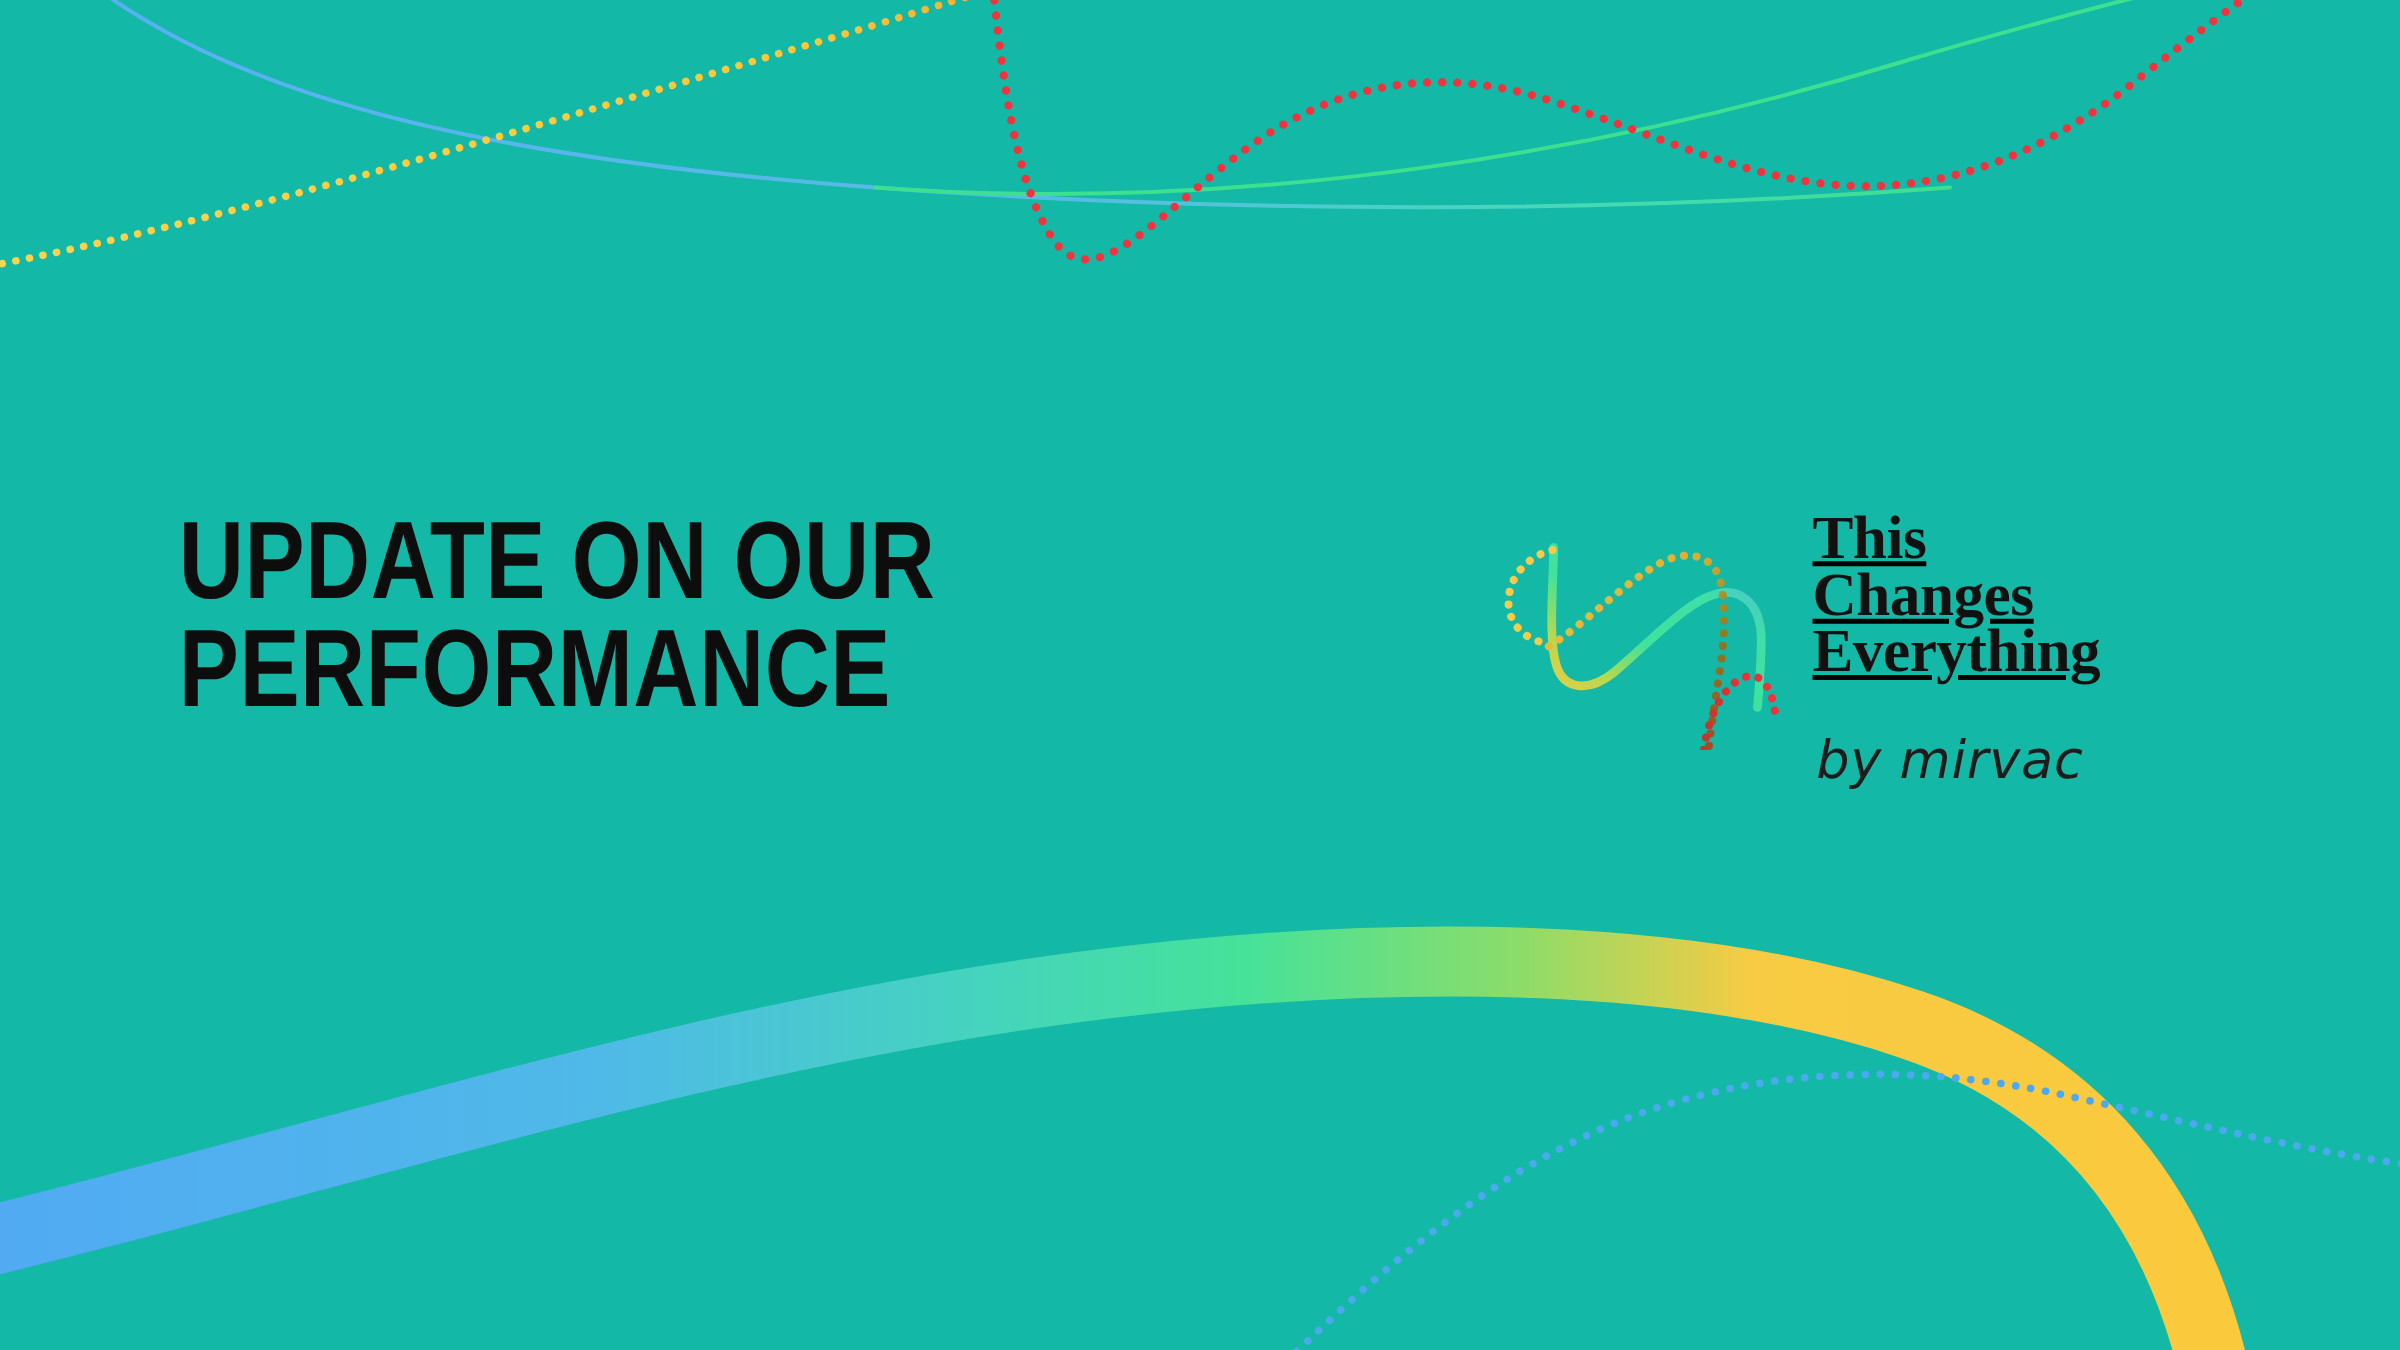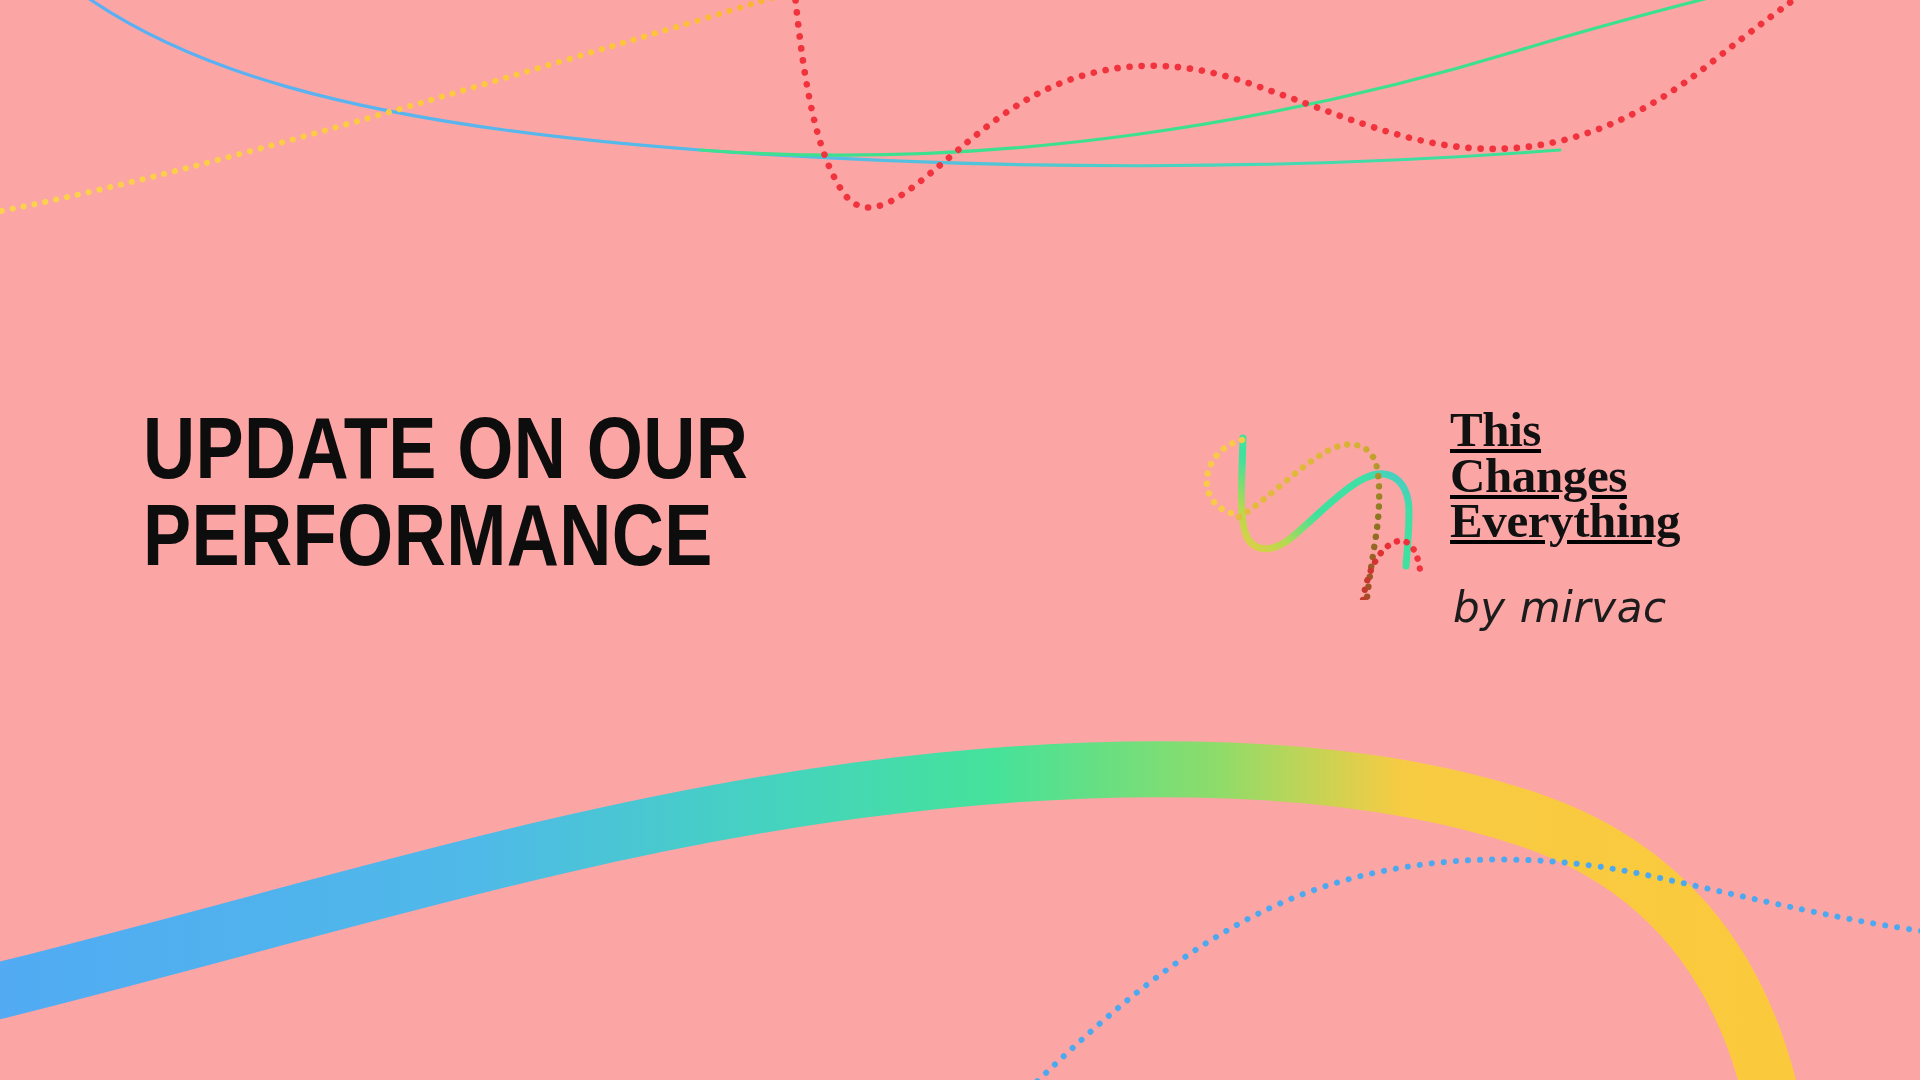--- a/index.html
+++ b/index.html
@@ -5,21 +5,21 @@
 <style>
   html, body {
     margin: 0;
     padding: 0;
     background: #f5f5f0;
   }
   #slide {
     position: relative;
     width: 1920px;
     height: 1080px;
-    background: #fca5a5;
+    background: #14b8a6;
     overflow: hidden;
     font-family: "Liberation Sans", sans-serif;
   }
   #bg-decor {
     position: absolute;
     inset: 0;
     width: 1920px;
     height: 1080px;
     pointer-events: none;
   }

